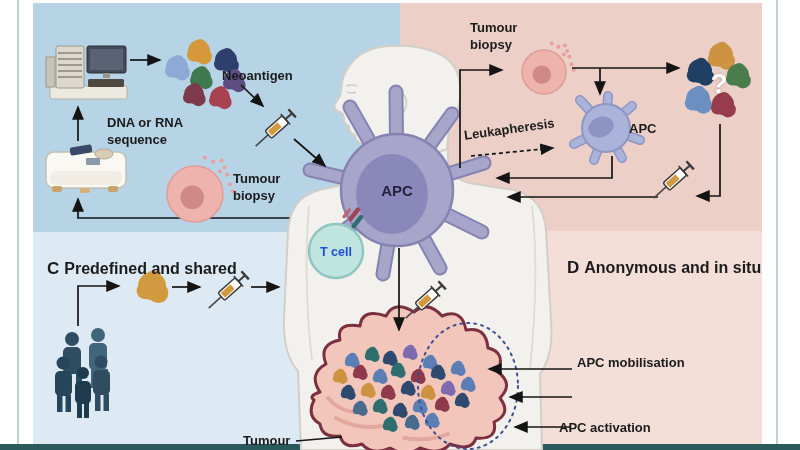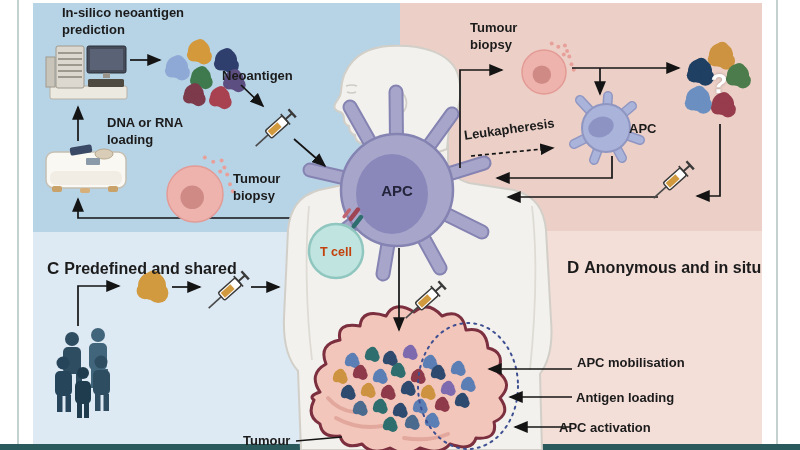--- a/index.html
+++ b/index.html
@@ -411,37 +411,34 @@
       <path d="M570,427 H515" marker-end="url(#ah)"></path>
       <path d="M296,441 L342,437"></path>
     </g>
 
     <use href="#syringe" transform="translate(278,126) rotate(-42)"></use>
     <use href="#syringe" transform="translate(231,288) rotate(-42)"></use>
     <use href="#syringe" transform="translate(428,298) rotate(-42)"></use>
     <use href="#syringe" transform="translate(676,178) rotate(-42)"></use>
   </svg>
 
-  <div class="lbl" style="left:62px;top:4px;">In-silico neoantigen
-prediction</div>
   <div class="lbl" style="left:222px;top:23px;margin-top:44px;">Neoantigen</div>
   <div class="lbl" style="left:107px;top:114px;">DNA or RNA
-loading</div>
+sequence</div>
   <div class="lbl" style="left:233px;top:170px;">Tumour
 biopsy</div>
   <div class="lbl" style="left:47px;top:241px;">
     <span class="panel-letter">C</span><span class="panel-title">Predefined and shared</span>
   </div>
   <div class="lbl" style="left:567px;top:240px;">
     <span class="panel-letter">D</span><span class="panel-title">Anonymous and in situ</span>
   </div>
-  <div class="lbl" style="left:311px;top:244px;width:50px;text-align:center;font-size:12.5px;color:#c2410c;">T cell</div>
+  <div class="lbl" style="left:311px;top:244px;width:50px;text-align:center;font-size:12.5px;color:#1d4ed8;">T cell</div>
   <div class="lbl" style="left:371px;top:181px;width:52px;text-align:center;font-size:15px;color:#24243c;">APC</div>
   <div class="lbl" style="left:470px;top:19px;">Tumour
 biopsy</div>
   <div class="lbl" style="left:463px;top:127px;transform:rotate(-8deg);transform-origin:left top;">Leukapheresis</div>
   <div class="lbl" style="left:629px;top:120px;">APC</div>
   <div class="lbl" style="left:703px;top:66px;width:32px;text-align:center;font-size:28px;color:#ffffff;text-shadow:0 0 3px rgba(0,0,0,0.3);">?</div>
   <div class="lbl" style="left:577px;top:354px;">APC mobilisation</div>
-  <div class="lbl" style="left:576px;top:389px;">Antigen loading</div>
   <div class="lbl" style="left:559px;top:419px;">APC activation</div>
   <div class="lbl" style="left:243px;top:432px;">Tumour</div>
 </div>
 
 </body></html>

